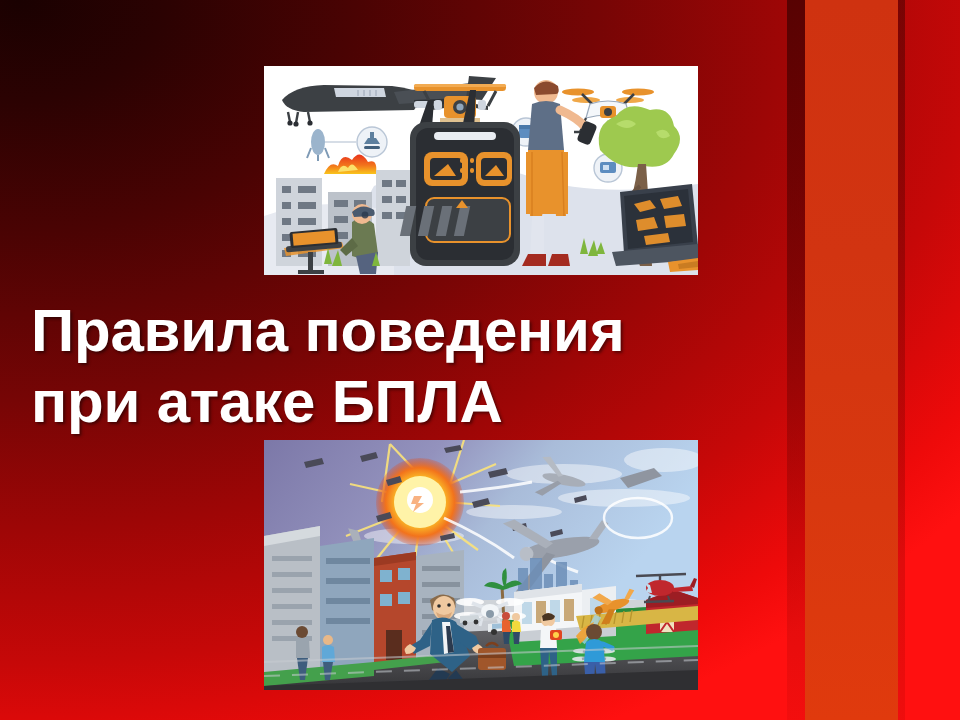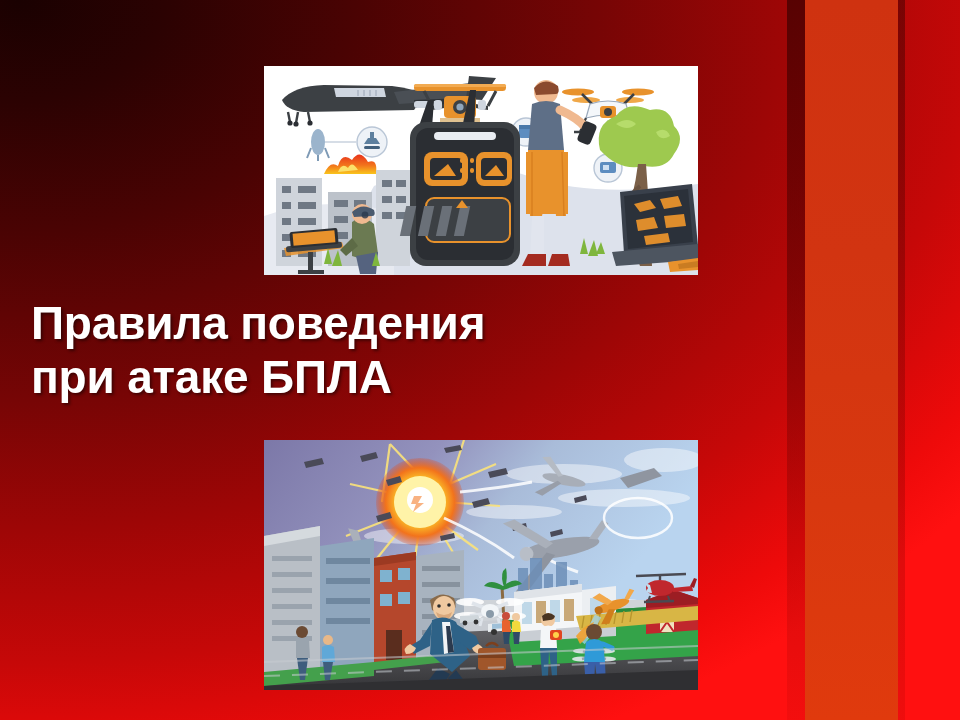--- a/index.html
+++ b/index.html
@@ -66,21 +66,21 @@
       rgba(190,5,5,0.25) 100%);
   }
 
   
   .title {
     position: absolute;
     left: 31px;
     top: 296px;
     width: 620px;
     color: #ffffff;
-    font-size: 46px;
+    font-size: 60px;
     font-weight: bold;
     line-height: 1.18;
     letter-spacing: -0.2px;
     text-shadow: 2px 2px 3px rgba(0,0,0,0.45);
     white-space: pre-line;
   }
 
   
   .figure {
     position: absolute;

